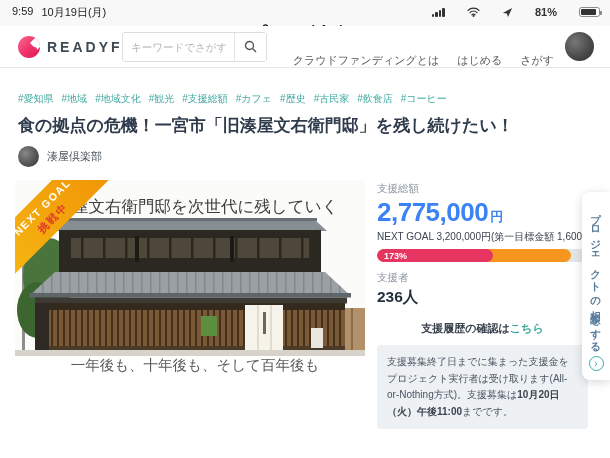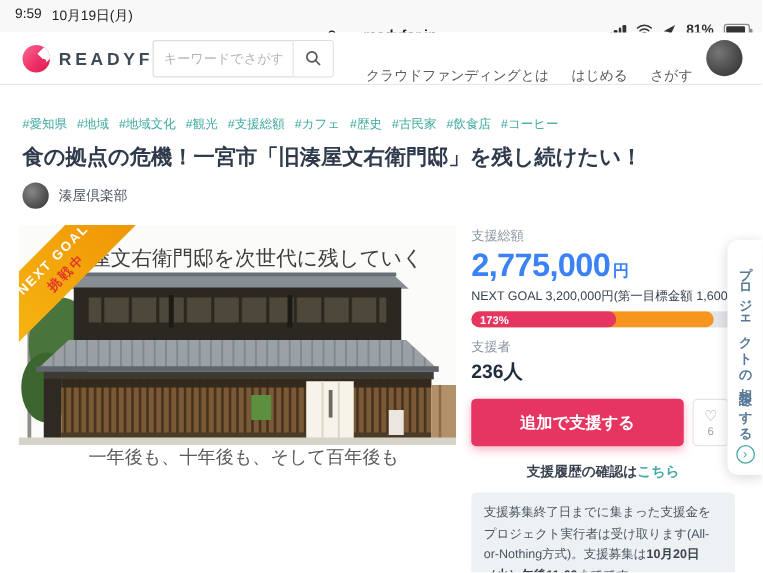--- a/index.html
+++ b/index.html
@@ -3,21 +3,21 @@
 <meta charset="utf-8">
 <style>
   * { margin:0; padding:0; box-sizing:border-box; }
   body { font-family:"Liberation Sans", sans-serif; background:#fff; }
   .screen { position:relative; width:610px; height:458px; background:#fff; overflow:hidden; }
 
   
   .statusbar { position:absolute; top:0; left:0; width:610px; height:26px; background:#f8f8f8; display:flex; align-items:center; }
   .sb-left { position:absolute; left:12px; top:5px; display:flex; gap:8px; font-size:11px; font-weight:400; color:#222; }
   .sb-center { position:absolute; left:0; right:0; top:23px; display:flex; justify-content:center; align-items:center; gap:21px; font-size:11.5px; font-weight:700; color:#1a1a1a; }
-  .sb-right { position:absolute; right:10px; top:18px; display:flex; align-items:center; gap:8px; font-size:11px; font-weight:600; color:#333; }
+  .sb-right { position:absolute; right:10px; top:6px; display:flex; align-items:center; gap:22px; font-size:11px; font-weight:600; color:#333; }
   .sig-bars { display:flex; align-items:flex-end; gap:1px; height:9px; }
   .sig-bars i { display:block; width:2.5px; background:#333; border-radius:1px; }
   .battery { width:21px; height:10px; border:1px solid #8a8a8a; border-radius:2.5px; position:relative; }
   .battery .fill { position:absolute; left:1px; top:1px; bottom:1px; width:81%; background:#333; border-radius:1px; }
   .battery .nub { position:absolute; right:-3px; top:2.5px; width:2px; height:4px; background:#8a8a8a; border-radius:0 1px 1px 0; }
 
   
   .header { position:absolute; top:26px; left:0; width:610px; height:42px; background:#fff; border-bottom:1px solid #e9e9e9; display:flex; align-items:center; }
   .brand { position:absolute; left:18px; display:flex; align-items:center; gap:7px; }
   .brand-mark { width:22px; height:22px; border-radius:50%; background:linear-gradient(135deg,#f9698f 0%,#ed2d66 60%,#d91c4e 100%); position:relative; overflow:hidden; }
@@ -236,27 +236,20 @@
       <span class="prog-label">173%</span>
     </div>
 
     <div class="stats">
       <div>
         <div class="stat-label">支援者</div>
         <div class="stat-value">236人</div>
       </div>
     </div>
 
-    <div class="action-row">
-      <button class="support-btn">追加で支援する</button>
-      <div class="like-box">
-        <span class="like-heart">♡</span>
-        <span class="like-count">6</span>
-      </div>
-    </div>
 
     <div class="history">
       <span>支援履歴の確認は</span><span class="link">こちら</span>
     </div>
 
     <div class="notice">
       <span>支援募集終了日までに集まった支援金をプロジェクト実行者は受け取ります(All-or-Nothing方式)。支援募集は</span><b>10月20日（火）午後11:00</b><span>までです。</span>
     </div>
 
   </div>

